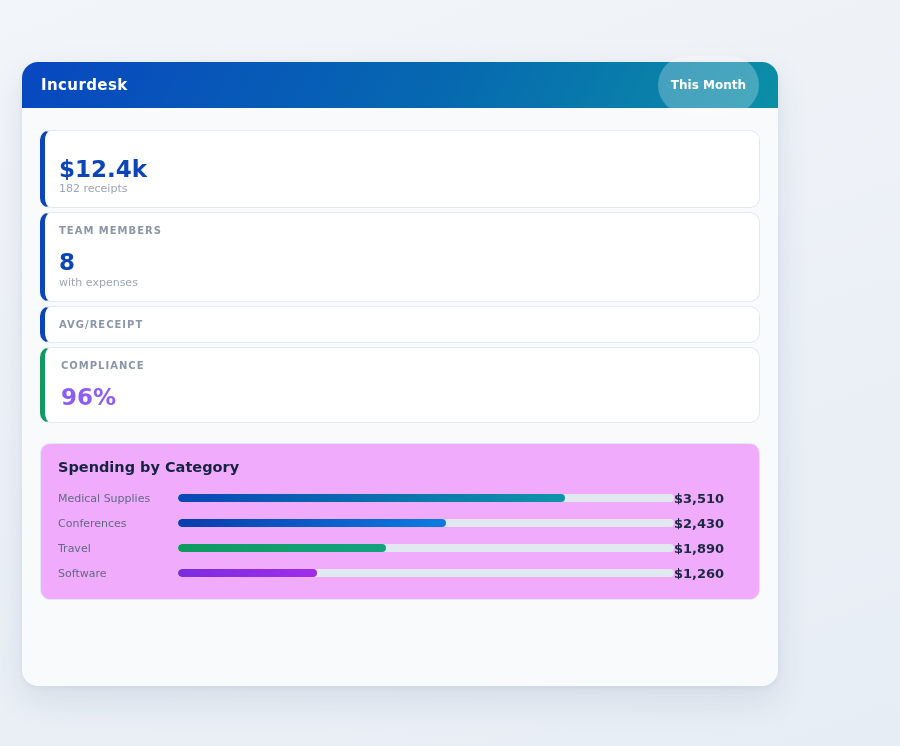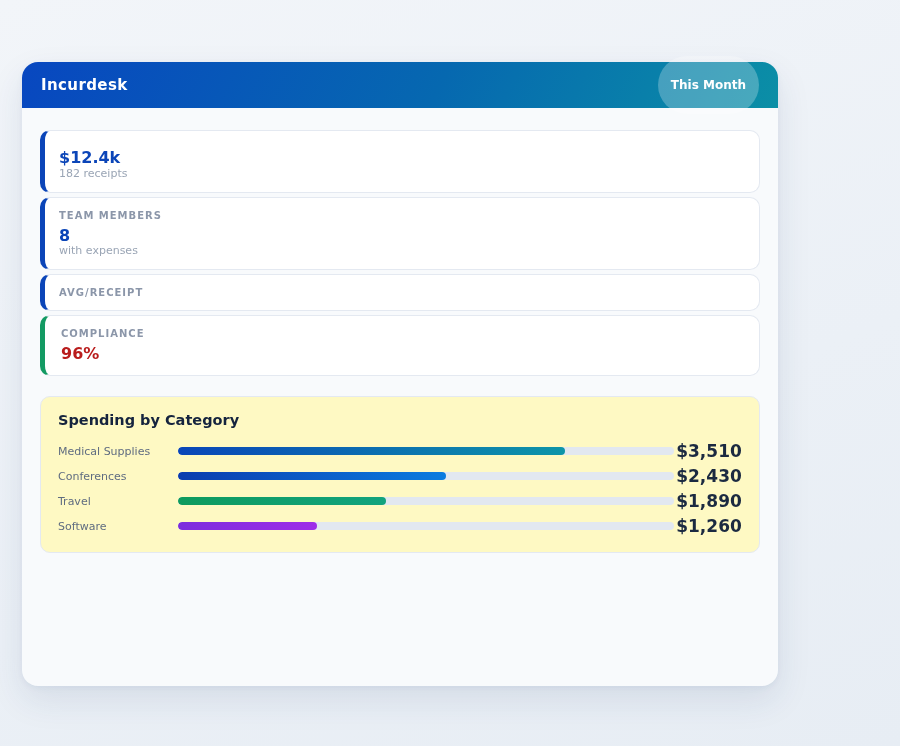--- a/index.html
+++ b/index.html
@@ -52,34 +52,34 @@
   }
   .stat-card.green { border-left-color: #139a63; padding-left: 16px; }
   .stat-label {
     font-size: 10px;
     font-weight: bold;
     letter-spacing: 1px;
     color: #8b96a9;
     text-transform: uppercase;
   }
   .stat-value {
-    font-size: 16px;
+    font-size: 23px;
     font-weight: bold;
     color: #0b45b8;
-    margin-top: 6px;
+    margin-top: 14px;
     line-height: 1.1;
   }
-  .stat-card.green .stat-value { color: #b91c1c; }
+  .stat-card.green .stat-value { color: #8b5cf6; }
   .stat-sub {
     font-size: 11px;
     color: #9aa5b5;
     margin-top: 0;
   }
   .spend-card {
-    background: #fef9c3;
+    background: #f0abfc;
     border: 1px solid #e4e9f1;
     border-radius: 10px;
     padding: 15px 15px 13px 17px;
     margin-top: 20px;
   }
   .spend-title {
     font-size: 14.5px;
     font-weight: bold;
     color: #15243e;
     margin-bottom: 11px;
@@ -101,22 +101,22 @@
     border-radius: 4px;
     background: #e2e8f0;
     overflow: hidden;
   }
   .cat-fill {
     height: 100%;
     border-radius: 4px;
   }
   .cat-value {
     flex: 0 0 70px;
-    text-align: center;
-    font-size: 17px;
+    text-align: left;
+    font-size: 13px;
     font-weight: bold;
     color: #1b2a41;
   }
 </style>
 </head>
 <body>
 
 <div class="app">
 
   <div class="app-header">

